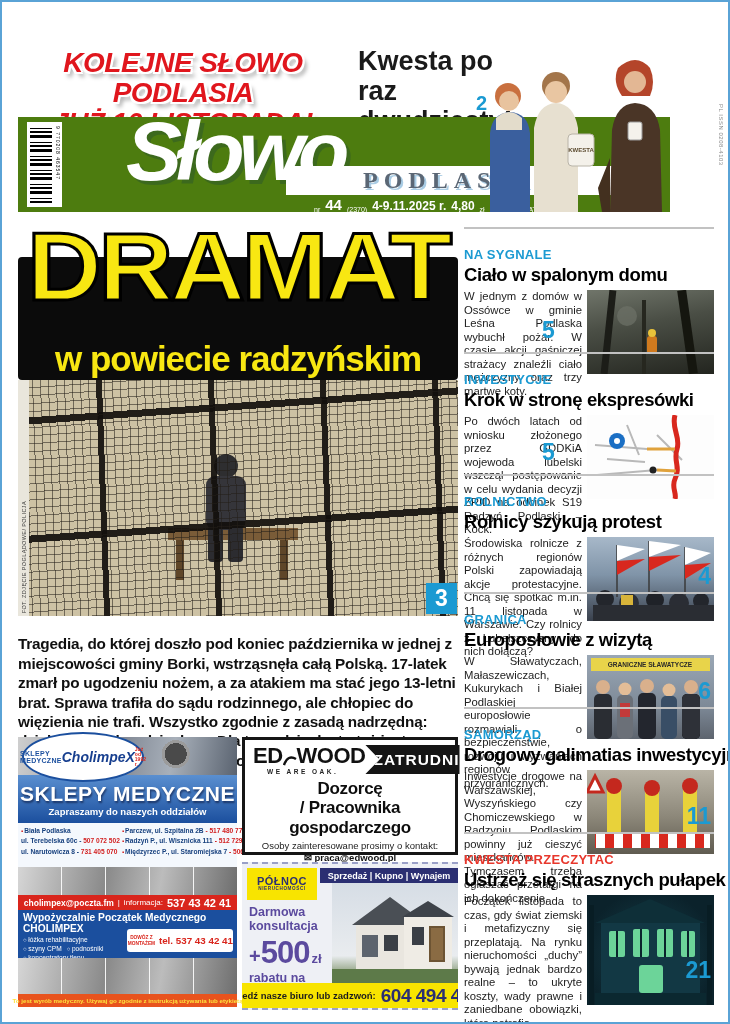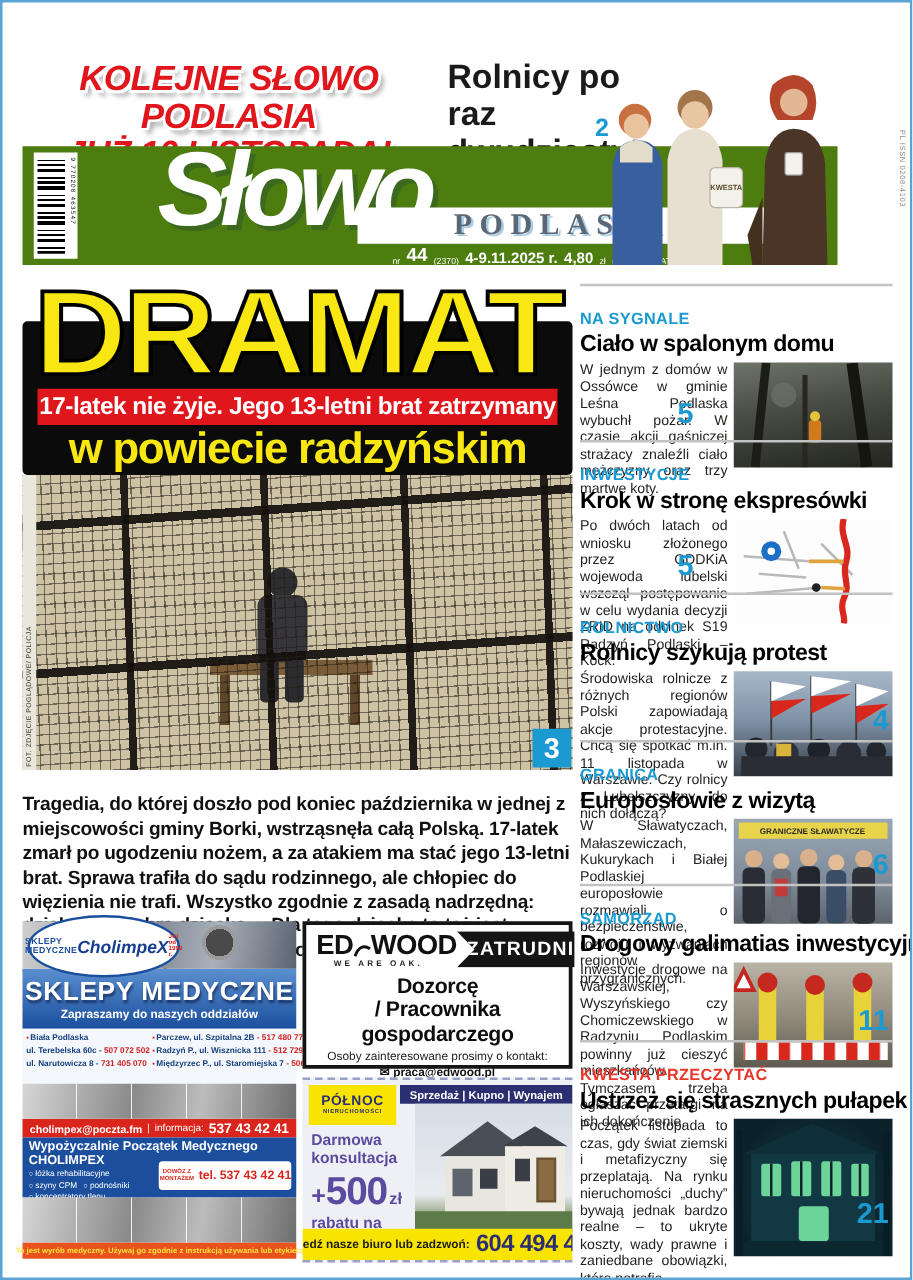--- a/index.html
+++ b/index.html
@@ -179,21 +179,21 @@
 <body>
 
 <div id="page">
 
   <div class="promo">
     <div>KOLEJNE SŁOWO PODLASIA</div>
     <div>JUŻ 10 LISTOPADA!</div>
   </div>
 
   <div class="teaser">
-    <div>Rolnicy po raz</div>
+    <div>Kwesta po raz</div>
     <div>dwudziesty!</div>
   </div>
   <div class="teaser-page">2</div>
 
   <div class="kwesta">
     <svg width="216" height="174" viewBox="0 0 216 174">
 
       <circle cx="48" cy="58" r="13" fill="#c9703f"></circle>
       <circle cx="49" cy="63" r="10" fill="#e8c39e"></circle>
       <path d="M30,174 L30,95 Q32,75 50,74 Q68,75 70,95 L70,174 Z" fill="#3a5f9e"></path>
@@ -231,21 +231,20 @@
       <span class="bold">4,80</span>
       <span class="tiny">zł</span>
       <span class="tiny">(w tym 5% VAT)</span>
     </div>
   </div>
   <div class="issn-vert">PL ISSN 0208-4103</div>
 
   <div class="hero">
     <div class="hero-black"></div>
     <div class="hero-dramat">DRAMAT</div>
-    <div class="hero-red">17-latek nie żyje. Jego 13-letni brat zatrzymany</div>
     <div class="hero-loc">w powiecie radzyńskim</div>
   </div>
 
   <div class="main-photo">
     <svg width="440" height="236" viewBox="0 0 440 236" style="position:absolute;left:0;top:0;">
       <rect x="150" y="148" width="130" height="12" fill="#7a5c38"></rect>
       <rect x="158" y="160" width="8" height="40" fill="#5f4628"></rect>
       <rect x="262" y="160" width="8" height="40" fill="#5f4628"></rect>
       <circle cx="208" cy="86" r="12" fill="#2e2e30"></circle>
       <rect x="188" y="96" width="40" height="54" rx="9" fill="#35353a"></rect>

